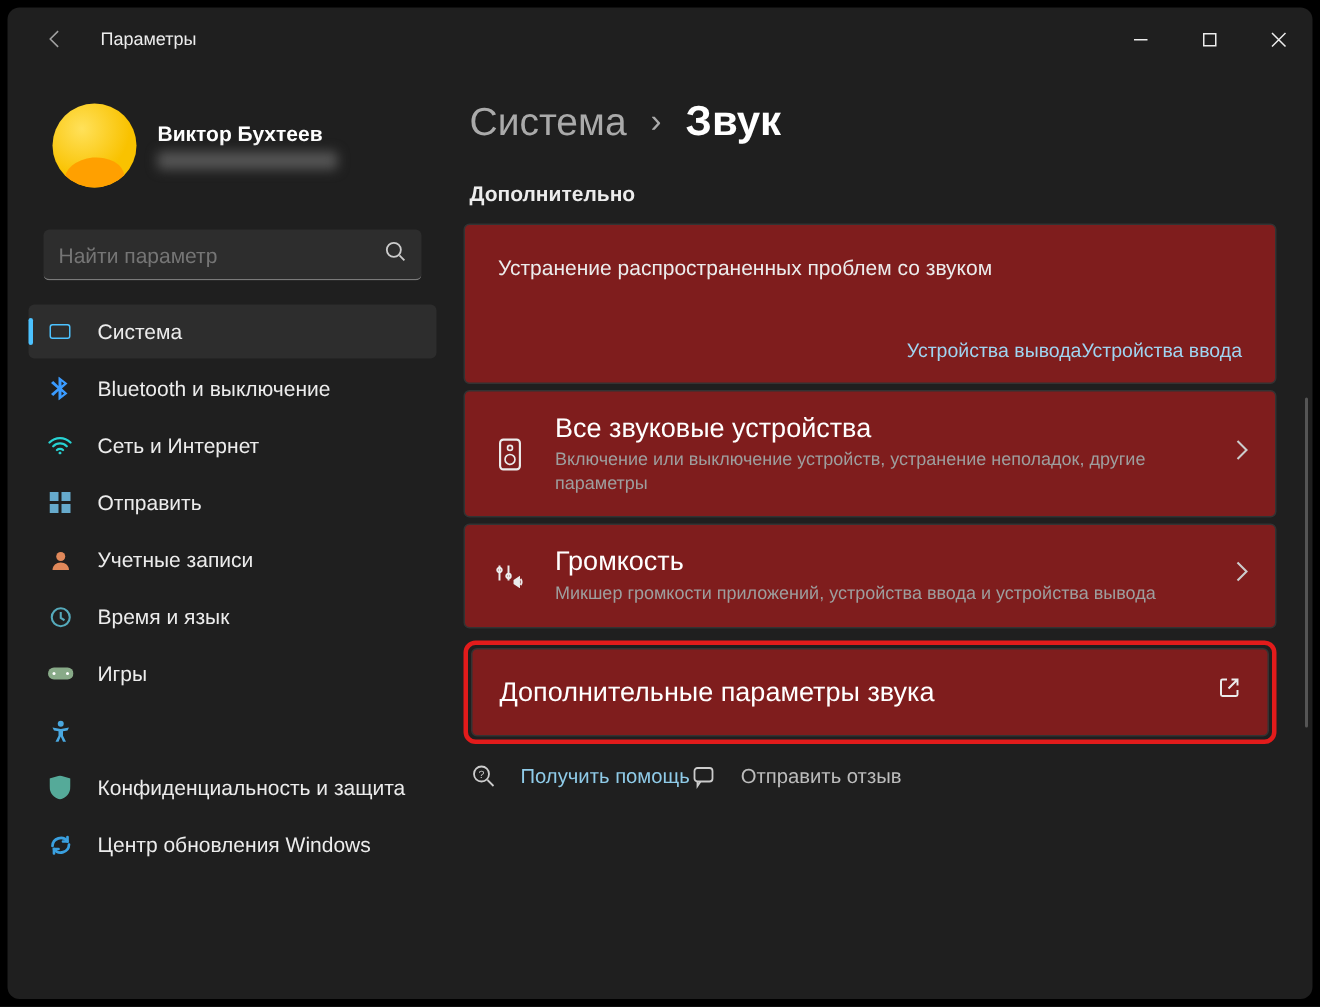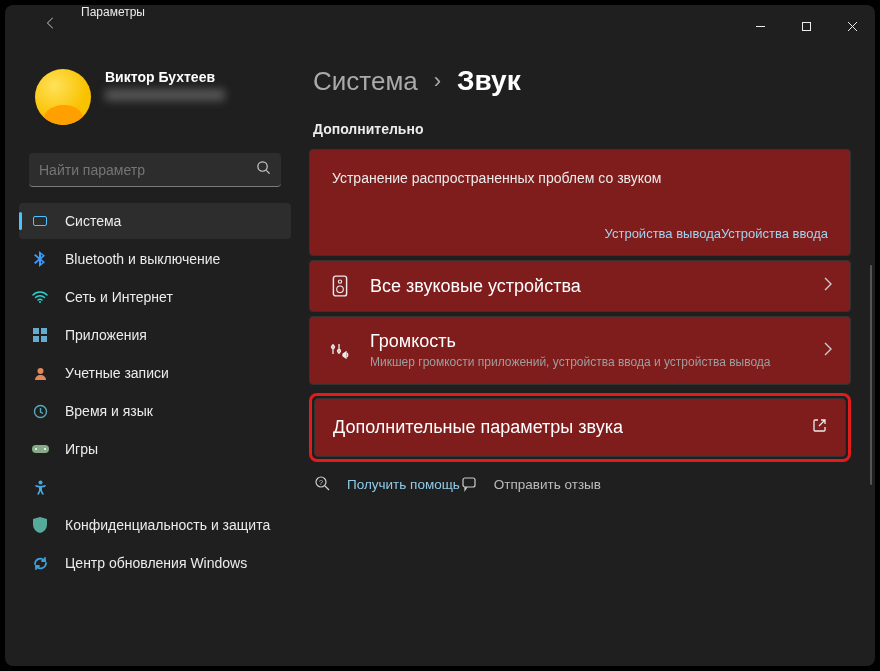--- a/index.html
+++ b/index.html
@@ -1,31 +1,31 @@
 <!DOCTYPE html>
 <html><head>
 <meta charset="utf-8">
 <style>
   * { box-sizing: border-box; margin: 0; padding: 0; font-family: "Segoe UI", sans-serif; }
   body { background: #000; width: 880px; height: 671px; overflow: hidden; }
   .window { position: absolute; inset: 5px; background: #1f1f1f; border-radius: 8px; overflow: hidden; color: #ececec; display: flex; flex-direction: column; }
 
   
-  .titlebar { height: 42px; display: flex; padding-left: 28px; }
+  .titlebar { height: 42px; display: flex; align-items: center; padding-left: 14px; }
   .back { width: 36px; height: 36px; display: flex; align-items: center; justify-content: center; color: #a0a0a0; }
   .title { font-size: 12px; margin-left: 12px; }
   .spacer { flex: 1; }
   .winctrl { width: 46px; height: 42px; display: flex; align-items: center; justify-content: center; color: #ececec; }
   .winctrl svg { stroke: #ececec; }
 
   .body { flex: 1; display: flex; overflow: hidden; }
 
   
   .sidebar { width: 300px; padding: 8px 6px 0 6px; display: flex; flex-direction: column; }
-  .account { display: flex; align-items: flex-start; gap: 14px; padding: 14px 14px 20px 24px; }
+  .account { display: flex; align-items: center; gap: 14px; padding: 14px 14px 20px 24px; }
   .avatar { width: 56px; height: 56px; border-radius: 50%; background: radial-gradient(circle at 35% 30%, #ffe15a 0%, #f9c200 60%); position: relative; overflow: hidden; display:flex; align-items:center; justify-content:center;}
   .avatar::after{content:""; position:absolute; bottom:-8px; left:8px; width:40px; height:28px; background:#ffa000; border-radius:50% 50% 0 0; transform:rotate(-5deg);}
   .acc-text { display: flex; flex-direction: column; }
   .acc-name { font-size: 14px; font-weight:600; color:#fff;}
   .acc-sub { height:12px; width:120px; filter:blur(4px); background:#555; border-radius:3px; margin-top:4px;}
 
   .search { margin: 8px 18px 16px 18px; height: 34px; background: #2d2d2d; border-bottom: 1px solid #7a7a7a; border-radius: 4px; display: flex; align-items: center; padding: 0 10px; }
   .search input { flex: 1; background: transparent; border: none; outline: none; color: #ccc; font-size: 14px; }
   .search .ico { color: #ccc; }
 
@@ -146,21 +146,21 @@
         </div>
         <div class="nav-item">
           <span class="nav-icon">
             <svg width="15" height="15" viewBox="0 0 15 15">
                 <rect x="0" y="0" width="6" height="6" fill="#6ac"></rect>
                 <rect x="8" y="0" width="6" height="6" fill="#6ac"></rect>
                 <rect x="0" y="8" width="6" height="6" fill="#6ac"></rect>
                 <rect x="8" y="8" width="6" height="6" fill="#6ac"></rect>
               </svg>
           </span>
-          <span>Приложения</span>
+          <span>Отправить</span>
         </div>
         <div class="nav-item">
           <span class="nav-icon">
             <svg width="15" height="15" viewBox="0 0 15 15">
                 <circle cx="7.5" cy="5" r="3" fill="#e0885a"></circle>
                 <path d="M2 14c0-3 2.5-5 5.5-5s5.5 2 5.5 5z" fill="#e0885a"></path>
               </svg>
           </span>
           <span>Учетные записи</span>
         </div>
@@ -232,20 +232,21 @@
         <div class="row">
           <span class="lead-icon">
             <svg width="16" height="22" viewBox="0 0 14 20" fill="none">
                 <rect x="1" y="1" width="12" height="18" rx="2" stroke="#ececec" stroke-width="1.3"></rect>
                 <circle cx="7" cy="6" r="1.5" stroke="#ececec"></circle>
                 <circle cx="7" cy="13" r="3" stroke="#ececec"></circle>
               </svg>
           </span>
           <div class="row-body">
             <div class="row-title">Все звуковые устройства</div>
+            <div class="row-sub">Включение или выключение устройств, устранение неполадок, другие параметры</div>
           </div>
           <span class="chev"><svg width="8" height="14" viewBox="0 0 8 14" fill="none">
                 <path d="M1 1l6 6-6 6" stroke="#ccc" stroke-width="1.4"></path>
               </svg></span>
         </div>
       </div>
 
       <div class="card">
         <div class="row">
           <span class="lead-icon">

